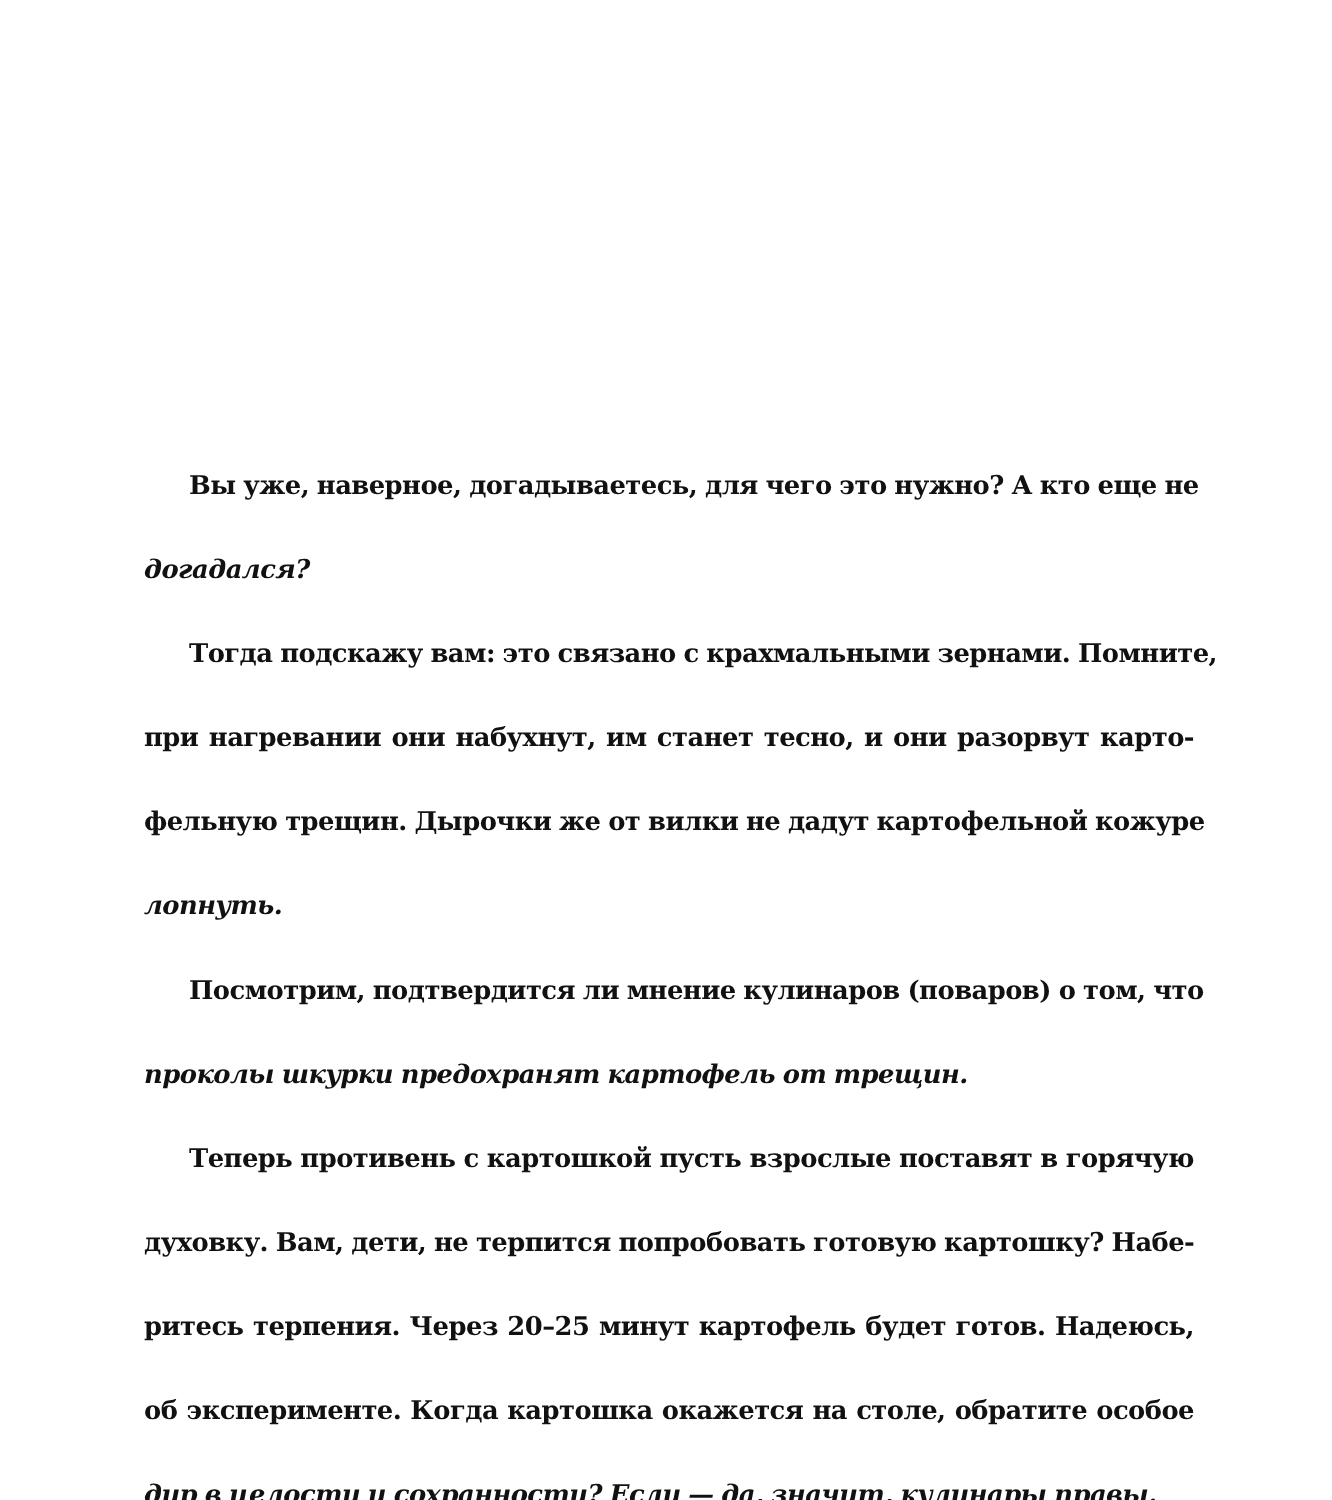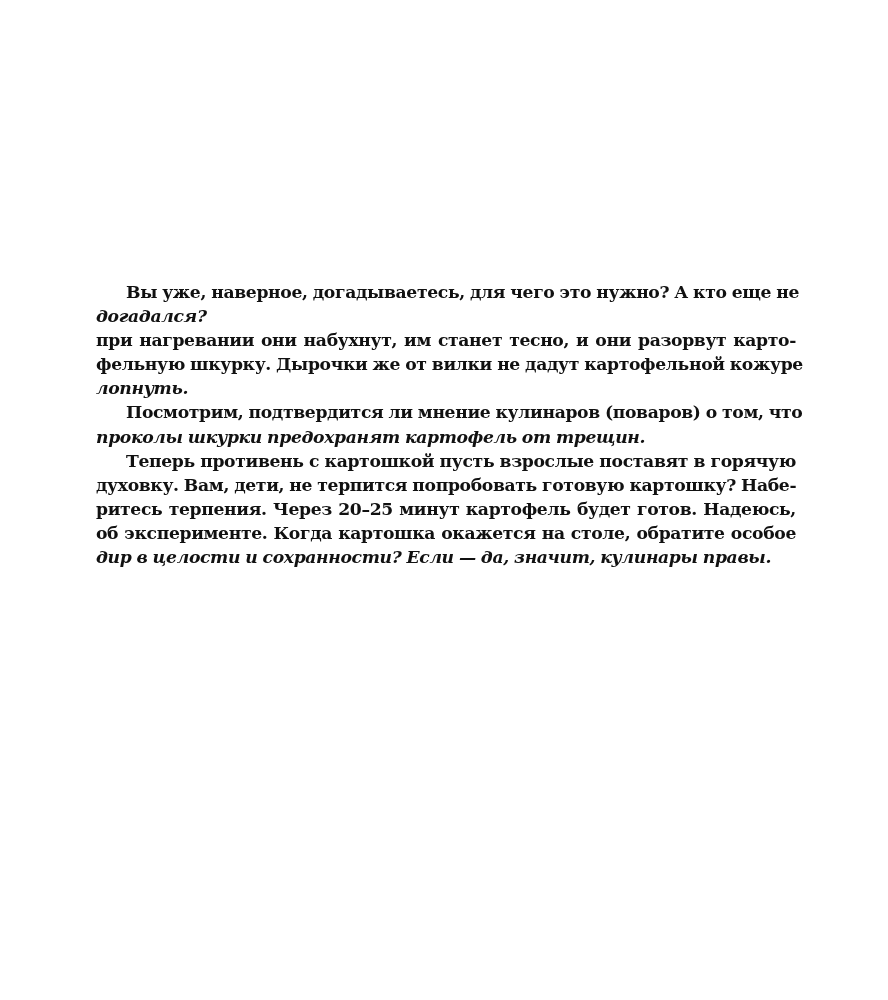--- a/index.html
+++ b/index.html
@@ -25,40 +25,42 @@
     font-weight: bold;
     letter-spacing: -0.35px;
     word-spacing: -0.5px;
   }
   .line {
     display: block;
     white-space: nowrap;
     text-align: justify;
     text-align-last: justify;
     height: 24.1px;
+    margin-top: 32px;
   }
   .line.indent {
     padding-left: 30px;
   }
   .line.last {
     text-align-last: left;
     font-style: italic;
   }
 </style>
 </head>
 <body>
 
 <div class="page-text">
   <div>
     <span class="line indent">Вы уже, наверное, догадываетесь, для чего это нужно? А кто еще не</span>
     <span class="line last">догадался?</span>
   </div>
   <div>
+    <span class="line indent">Тогда подскажу вам: это связано с крахмальными зернами. Помните,</span>
     <span class="line">при нагревании они набухнут, им станет тесно, и они разорвут карто-</span>
-    <span class="line">фельную шкурку. Дырочки же от вилки не дадут картофельной кожуре</span>
+    <span class="line">фельную трещин. Дырочки же от вилки не дадут картофельной кожуре</span>
     <span class="line last">лопнуть.</span>
   </div>
   <div>
     <span class="line indent">Посмотрим, подтвердится ли мнение кулинаров (поваров) о том, что</span>
     <span class="line last">проколы шкурки предохранят картофель от трещин.</span>
   </div>
   <div>
     <span class="line indent">Теперь противень с картошкой пусть взрослые поставят в горячую</span>
     <span class="line">духовку. Вам, дети, не терпится попробовать готовую картошку? Набе-</span>
     <span class="line">ритесь терпения. Через 20–25 минут картофель будет готов. Надеюсь,</span>

